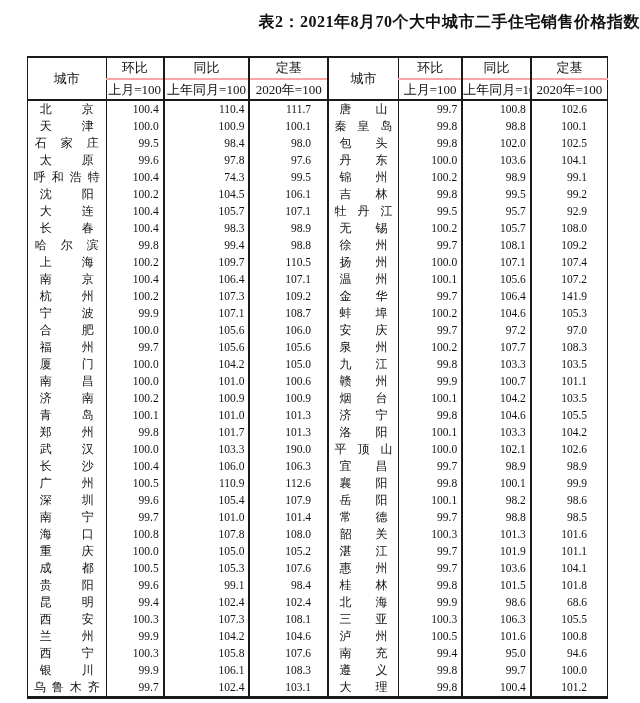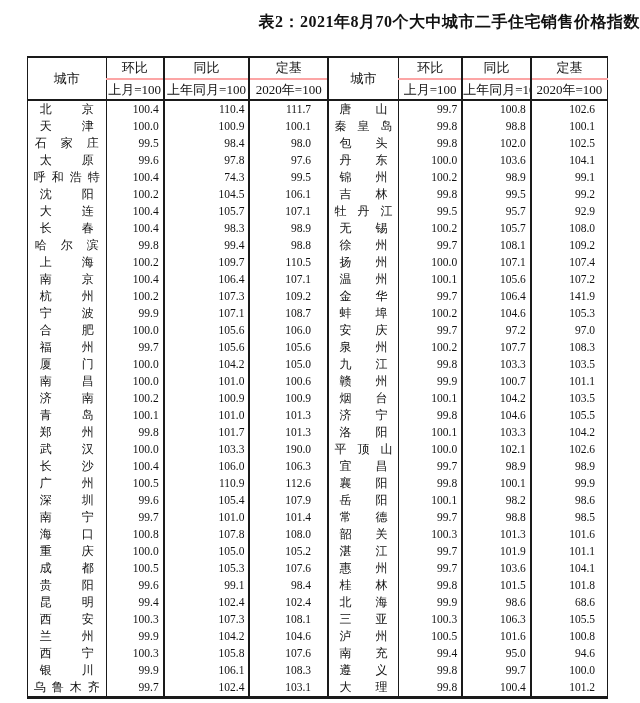--- a/index.html
+++ b/index.html
@@ -58,21 +58,21 @@
   thead tr.sub th { height: 19px; line-height: 19px; border-top: 2px solid #fca5a5; }
   thead { border-bottom: 2px solid #1a1a1a; }
 
   
   .vr-thin  { border-right: 1px solid #1a1a1a; }
   .vr-thick { border-right: 2px solid #1a1a1a; }
 
   tbody td { height: 17px; line-height: 17px; }
   td.num { text-align: right; padding-right: 4px; font-size: 11.5px; }
   td.num.lbase { padding-right: 16px; }
-  td.num.rbase { padding-right: 12px; }
+  td.num.rbase { padding-right: 20px; }
 
   td.city .cname {
     display: flex;
     flex-direction: row;
     justify-content: center;
     align-items: center;
     font-size: 12px;
   }
   td.city.lcity .cname.n2 { gap: 30px; }
   td.city.lcity .cname.n3 { gap: 14px; }

